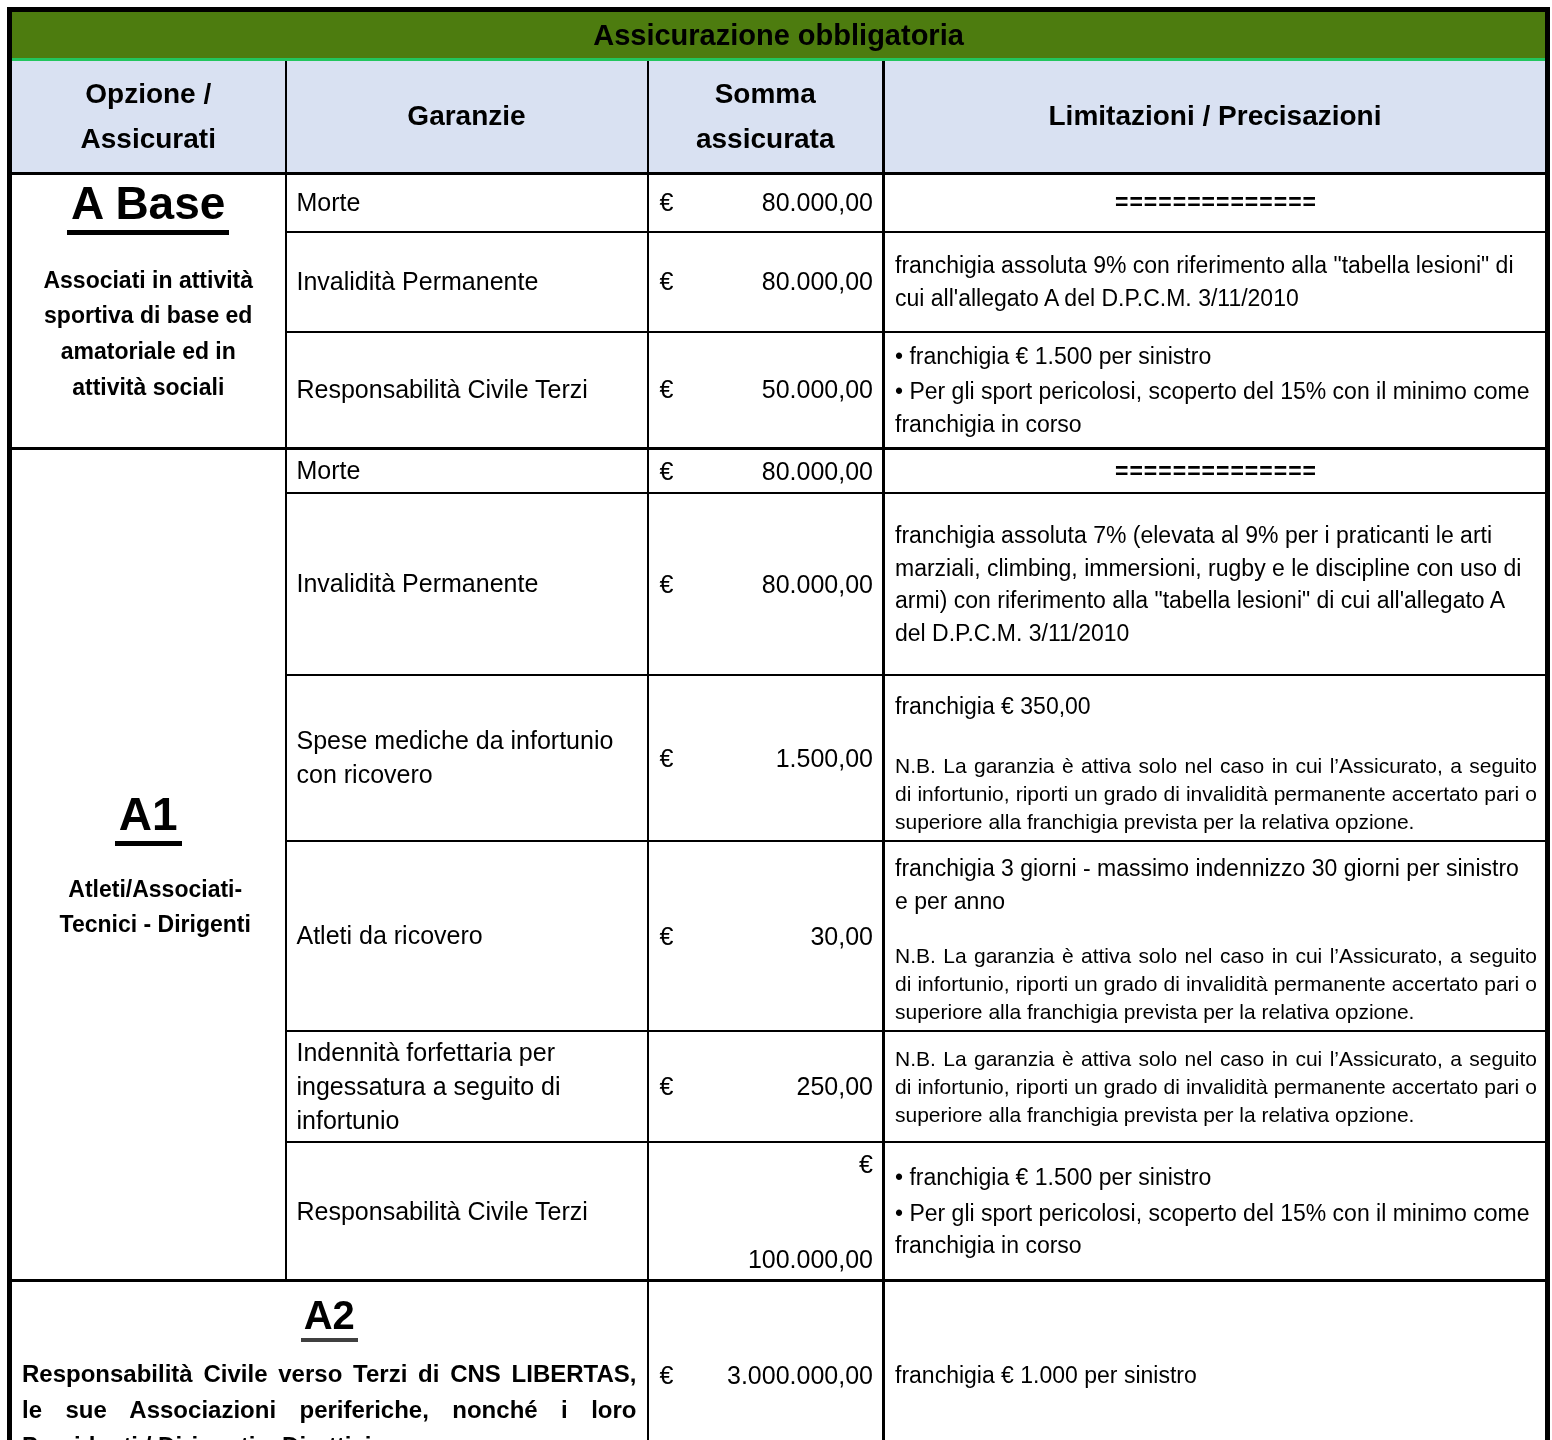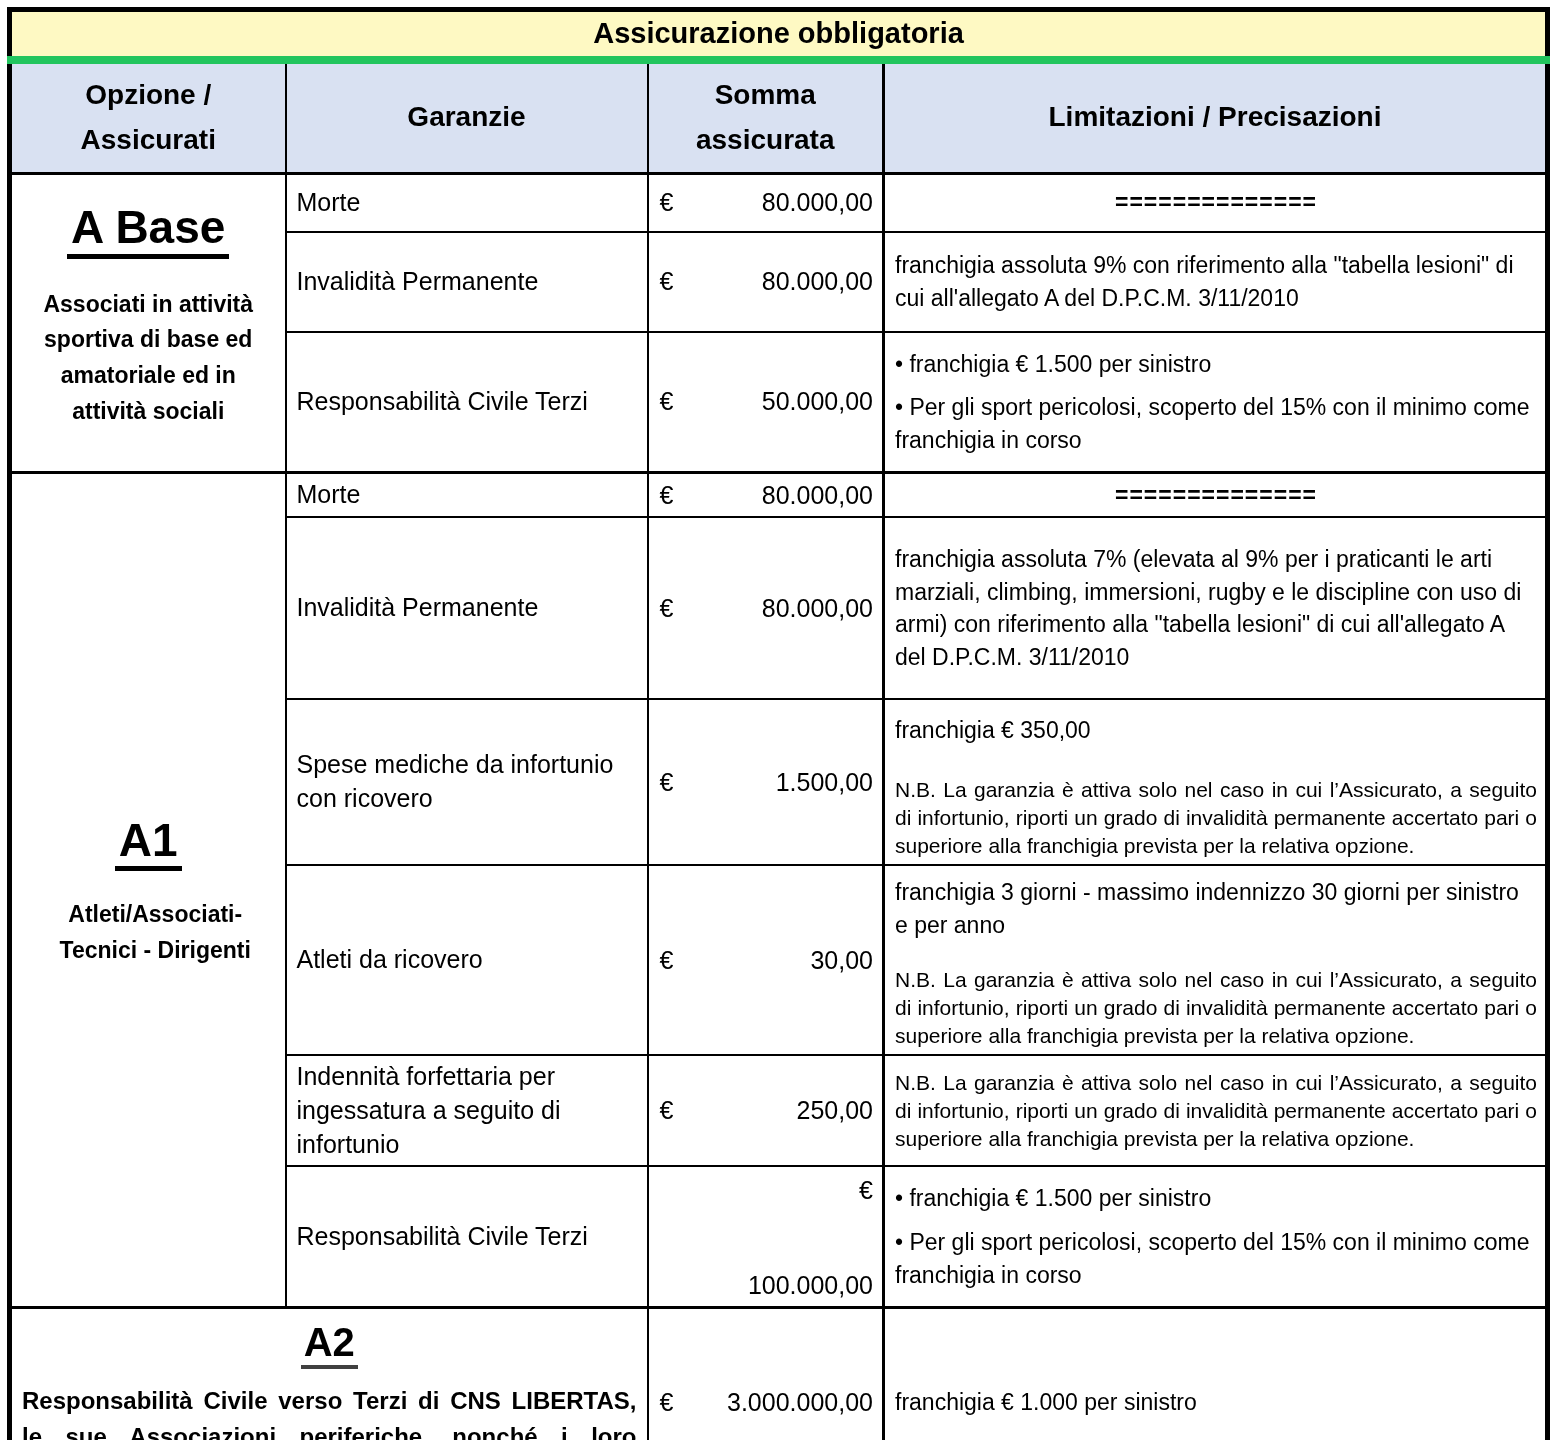--- a/index.html
+++ b/index.html
@@ -25,46 +25,46 @@
   }
   
   col.c1 { width: 276px; }
   col.c2 { width: 362px; }
   col.c3 { width: 236px; }
   col.c4 { width: 664px; }
 
   
   tr.title-row td {
     height: 50px;
-    background: #fef9c3;
+    background: #4d7c0f;
     text-align: center;
     font-weight: bold;
     font-size: 29px;
-    border-bottom: 8px solid #22c55e;
+    border-bottom: 3px solid #22c55e;
   }
   
   tr.header-row td {
     height: 114px;
     background: #d9e1f2;
     text-align: center;
     font-weight: bold;
     font-size: 28px;
     border-bottom: 3px solid #000;
     line-height: 1.6;
   }
   tr.header-row td.hc1 { padding: 0 45px; }
 
   tr.sec-sep td { border-top: 3px solid #000; }
 
   
   td.opt-cell { text-align: center; vertical-align: top; }
   .opt-code {
     font-weight: bold;
     font-size: 46px;
-    margin-top: 24px;
+    margin-top: 0;
   }
   .opt-code .u {
     display: inline-block;
     border-bottom: 5px solid #000;
     padding: 0 4px 1px 4px;
     line-height: 1.1;
   }
   .opt-desc {
     font-weight: bold;
     font-size: 23px;
@@ -112,21 +112,21 @@
     line-height: 1.33;
     text-align: justify;
   }
   .lim-split {
     display: flex;
     flex-direction: column;
     justify-content: space-between;
   }
   .lim-split.spese { height: 146px; padding-top: 10px; }
   .lim-split.diaria { height: 174px; padding-top: 6px; gap: 16px; }
-  .bullets div { margin: 11px 0; }
+  .bullets div { margin: 3px 0; }
 
   
   td.a2-cell { text-align: center; vertical-align: top; padding: 4px 10px; }
   .a2-code { font-weight: bold; font-size: 40px; margin-top: 6px; }
   .a2-code .u {
     display: inline-block;
     border-bottom: 4px solid #404040;
     padding: 0 3px 0 3px;
     line-height: 1.15;
   }

